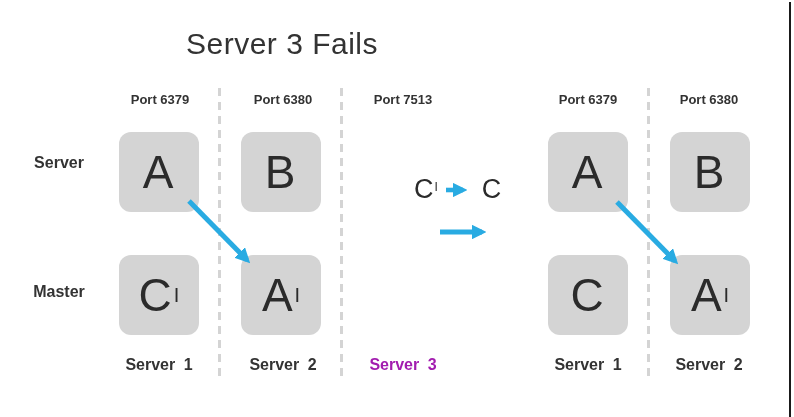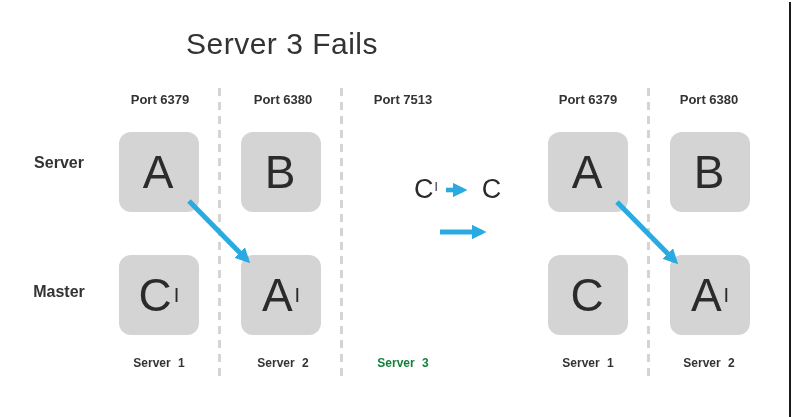--- a/index.html
+++ b/index.html
@@ -35,26 +35,26 @@
     left: 18px; width: 82px;
     text-align: center;
     font-size: 16px;
     font-weight: 600;
     color: #333333;
   }
   .server-label {
     position: absolute;
     width: 110px; top: 356px;
     text-align: center;
-    font-size: 12px;
+    font-size: 16px;
     font-weight: 700;
     color: #333333;
     word-spacing: 4px;
   }
-  .server-label.muted { color: #15803d; }
+  .server-label.muted { color: #a21caf; }
   .dash-sep {
     position: absolute;
     top: 88px; height: 288px; width: 3px;
     background: repeating-linear-gradient(
       to bottom, #d4d4d4 0px, #d4d4d4 8px,
       transparent 8px, transparent 14px);
   }
   .node-box {
     position: absolute;
     width: 80px; height: 80px;

